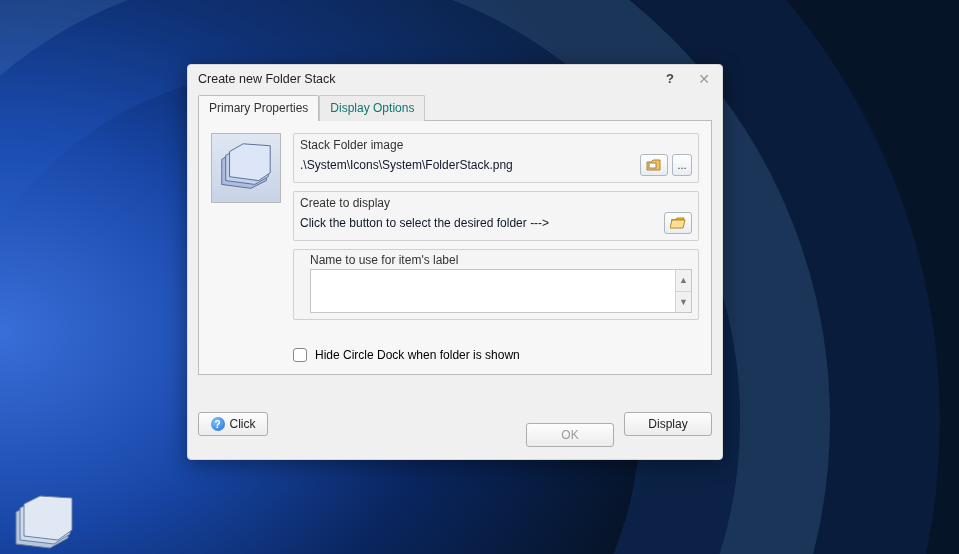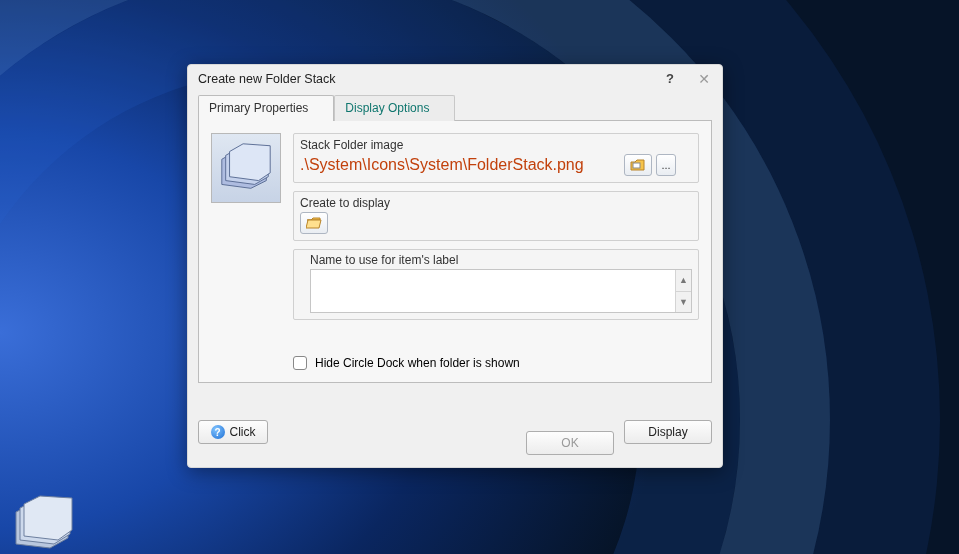--- a/index.html
+++ b/index.html
@@ -51,21 +51,21 @@
   font-weight: bold; font-size: 13px; margin-right: 18px;
 }
 .titlebar-close {
   width: 16px; text-align: center; color: #999; cursor: default;
   font-size: 14px; line-height: 14px;
 }
 .dialog-body { padding: 4px 10px 12px 10px; }
 .tabs { position: relative; }
 .tab-strip { display: flex; position: relative; z-index: 2; }
 .tab {
-  padding: 5px 25px 6px 10px;
+  padding: 5px 10px 6px 10px;
   font-size: 12px;
   color: #333;
   background: #f0f0f0;
   border: 1px solid #c8c8c8;
   border-bottom: none;
   border-radius: 2px 2px 0 0;
   cursor: pointer;
   margin-right: 0px;
   position: relative;
   bottom: -1px;
@@ -93,26 +93,26 @@
   border: 1px solid #b8b8b8;
   background: linear-gradient(180deg,#dfe7f2,#c7d3e6);
   position: relative;
   flex-shrink: 0;
 }
 .preview-box svg { position: absolute; inset: 4px; }
 .fields { flex: 1; display: flex; flex-direction: column; gap: 8px; }
 .field-group {
   border: 1px solid #d0d0d0;
   background: #f5f5f5;
-  padding: 4px 22px 6px 6px;
+  padding: 4px 6px 6px 6px;
   border-radius: 2px;
 }
 .field-label { font-size: 12px; color: #333; margin-bottom: 2px; }
 .field-row { display: flex; align-items: center; gap: 4px; }
-.field-value { flex: 1; font-size: 16px; color: #c2410c; }
+.field-value { flex: 1; font-size: 12px; color: #0f172a; }
 .icon-btn {
   width: 28px; height: 22px;
   border: 1px solid #aeb6c2;
   border-radius: 3px;
   background: linear-gradient(#fff,#e9edf2);
   display: flex; align-items: center; justify-content: center;
   cursor: pointer;
 }
 .ellipsis-btn {
   width: 20px; height: 22px;
@@ -145,21 +145,21 @@
 }
 .spin { width: 16px; display: flex; flex-direction: column; }
 .spin div {
   flex: 1; display: flex; align-items: center; justify-content: center;
   background: #f1f1f1; color: #777; font-size: 9px; cursor: pointer;
   border-left: 1px solid #d4d4d4;
 }
 .spin div:first-child { border-bottom: 1px solid #d4d4d4; }
 .check-row {
   display: flex; align-items: center; gap: 8px;
-  margin-top: 28px; margin-left: 0px;
+  margin-top: 20px; margin-left: 0px;
 }
 .checkbox {
   width: 14px; height: 14px;
   border: 1px solid #888;
   border-radius: 3px;
   background: #fff;
 }
 .btn-row {
   display: flex; align-items: center;
   padding: 14px 10px 12px 10px;
@@ -240,20 +240,21 @@
                     <rect x="3" y="5" width="7" height="5" fill="#fff" stroke="#888"></rect>
                   </svg>
                 </div>
                 <div class="ellipsis-btn">...</div>
               </div>
             </div>
 
             <div class="field-group">
               <div class="field-label">Create to display</div>
               <div class="field-row">
+                <div class="field-value">Click the button to select the desired folder ---&gt;</div>
                 <div class="icon-btn">
                   <svg width="16" height="14" viewBox="0 0 16 14">
                     <path d="M1 4 L5 4 L7 2 L14 2 L14 4 L1 4 Z" fill="#f6c34a" stroke="#b8842a"></path>
                     <path d="M2 4 L15 4 L13 12 L0 12 Z" fill="#ffe08e" stroke="#b8842a"></path>
                   </svg>
                 </div>
               </div>
             </div>
 
             <div class="name-group">

